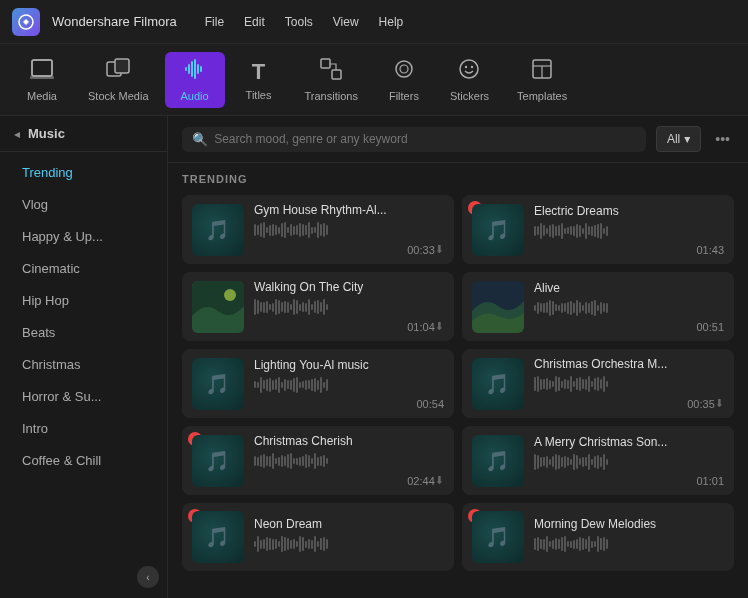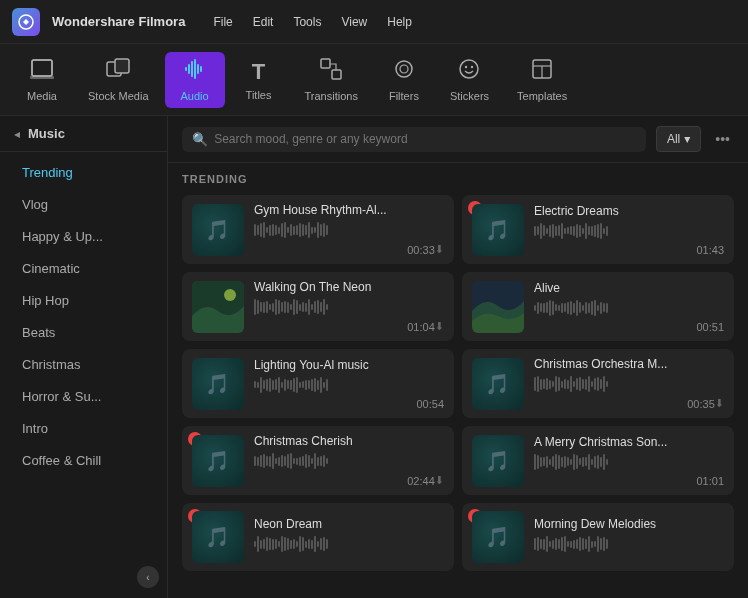--- a/index.html
+++ b/index.html
@@ -31,21 +31,21 @@
       display: flex;
       align-items: center;
       justify-content: center;
       font-size: 14px;
       font-weight: bold;
       color: #fff;
       flex-shrink: 0;
     }
     .titlebar-appname {
       font-size: 13px;
-      font-weight: 700;
+      font-weight: 400;
       color: #ddd;
       margin-right: 8px;
     }
     .titlebar-menu {
       display: flex;
       gap: 4px;
     }
     .titlebar-menu-item {
       font-size: 12px;
       color: #ccc;
@@ -565,21 +565,21 @@
 
         <div class="music-card">
           <div class="music-thumb" style="background: linear-gradient(135deg, #3a5a3a, #2a4a5a);">
             <svg width="52" height="52" viewBox="0 0 52 52">
                 <rect width="52" height="52" fill="#1a3a2a"></rect>
                 <path d="M0 35 Q13 20 26 30 Q39 40 52 25 L52 52 L0 52 Z" fill="#2a5a3a" opacity="0.8"></path>
                 <circle cx="38" cy="14" r="6" fill="#aacc44" opacity="0.7"></circle>
               </svg>
           </div>
           <div class="music-info">
-            <div class="music-title">Walking On The Neon</div>
+            <div class="music-title">Walking On The City</div>
             <div class="waveform">
               <div class="waveform-bar wf-4"></div>
                 <div class="waveform-bar wf-7"></div>
                 <div class="waveform-bar wf-5"></div>
                 <div class="waveform-bar wf-9"></div>
                 <div class="waveform-bar wf-3"></div>
                 <div class="waveform-bar wf-6"></div>
                 <div class="waveform-bar wf-8"></div>
                 <div class="waveform-bar wf-4"></div>
                 <div class="waveform-bar wf-7"></div>

